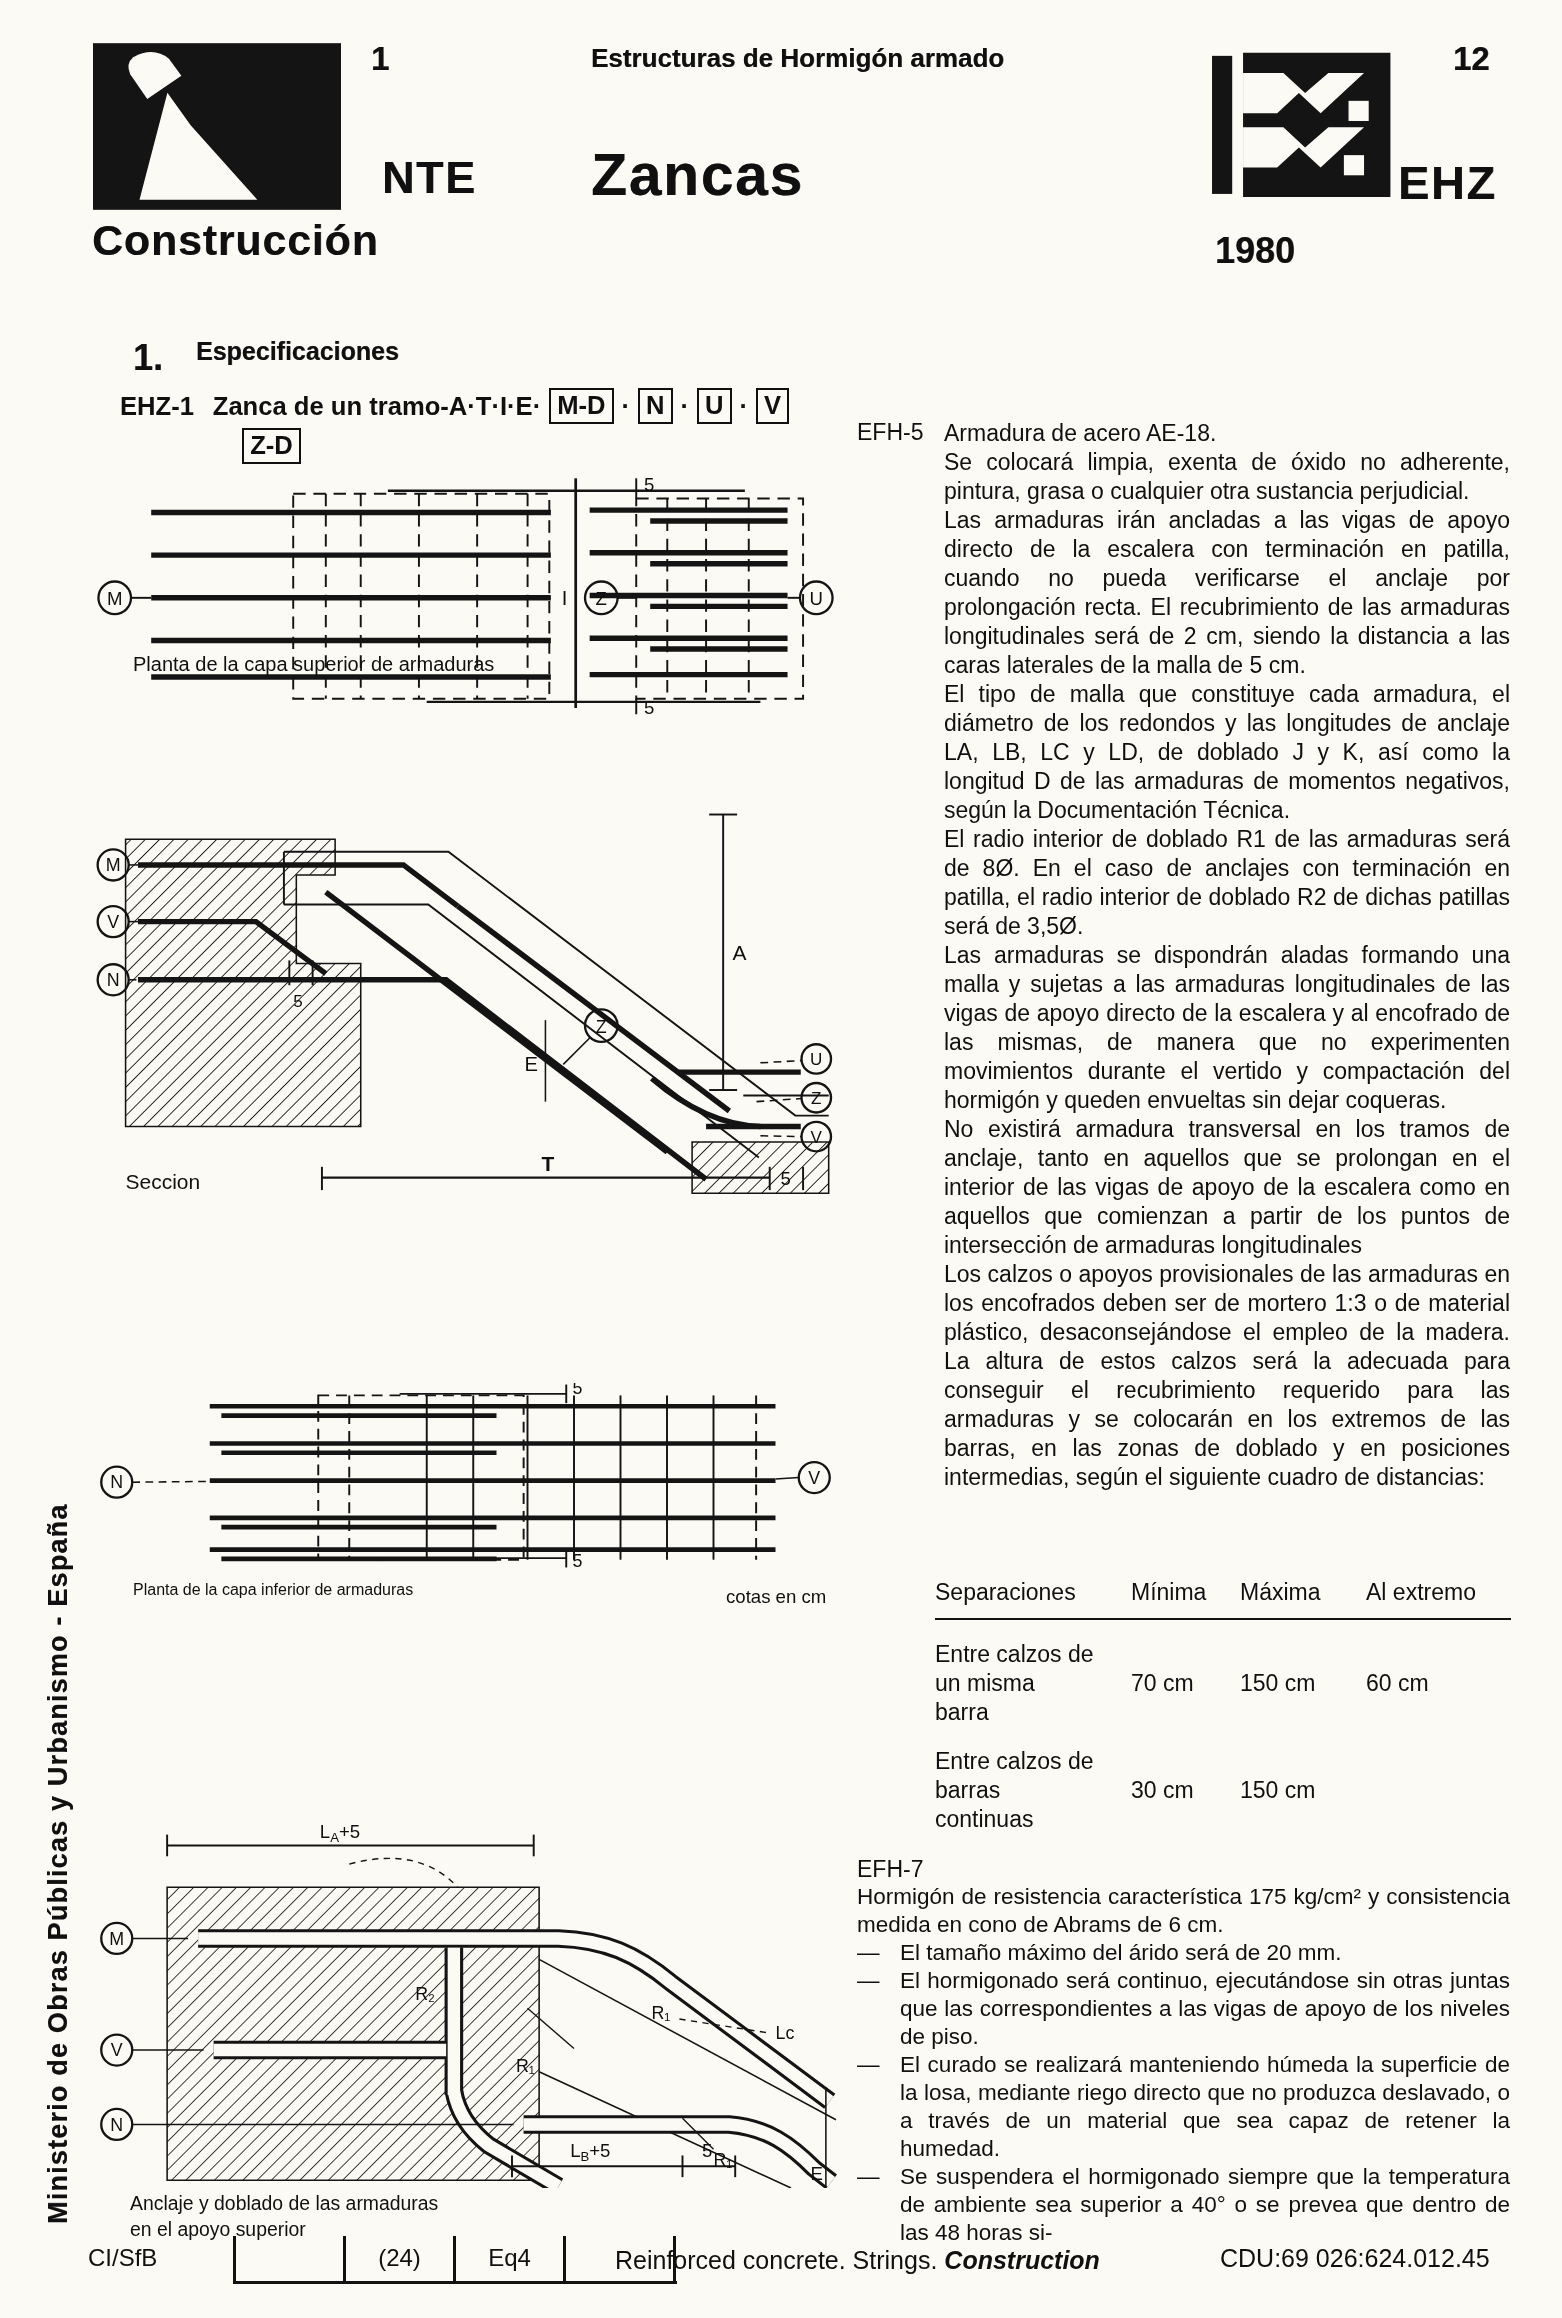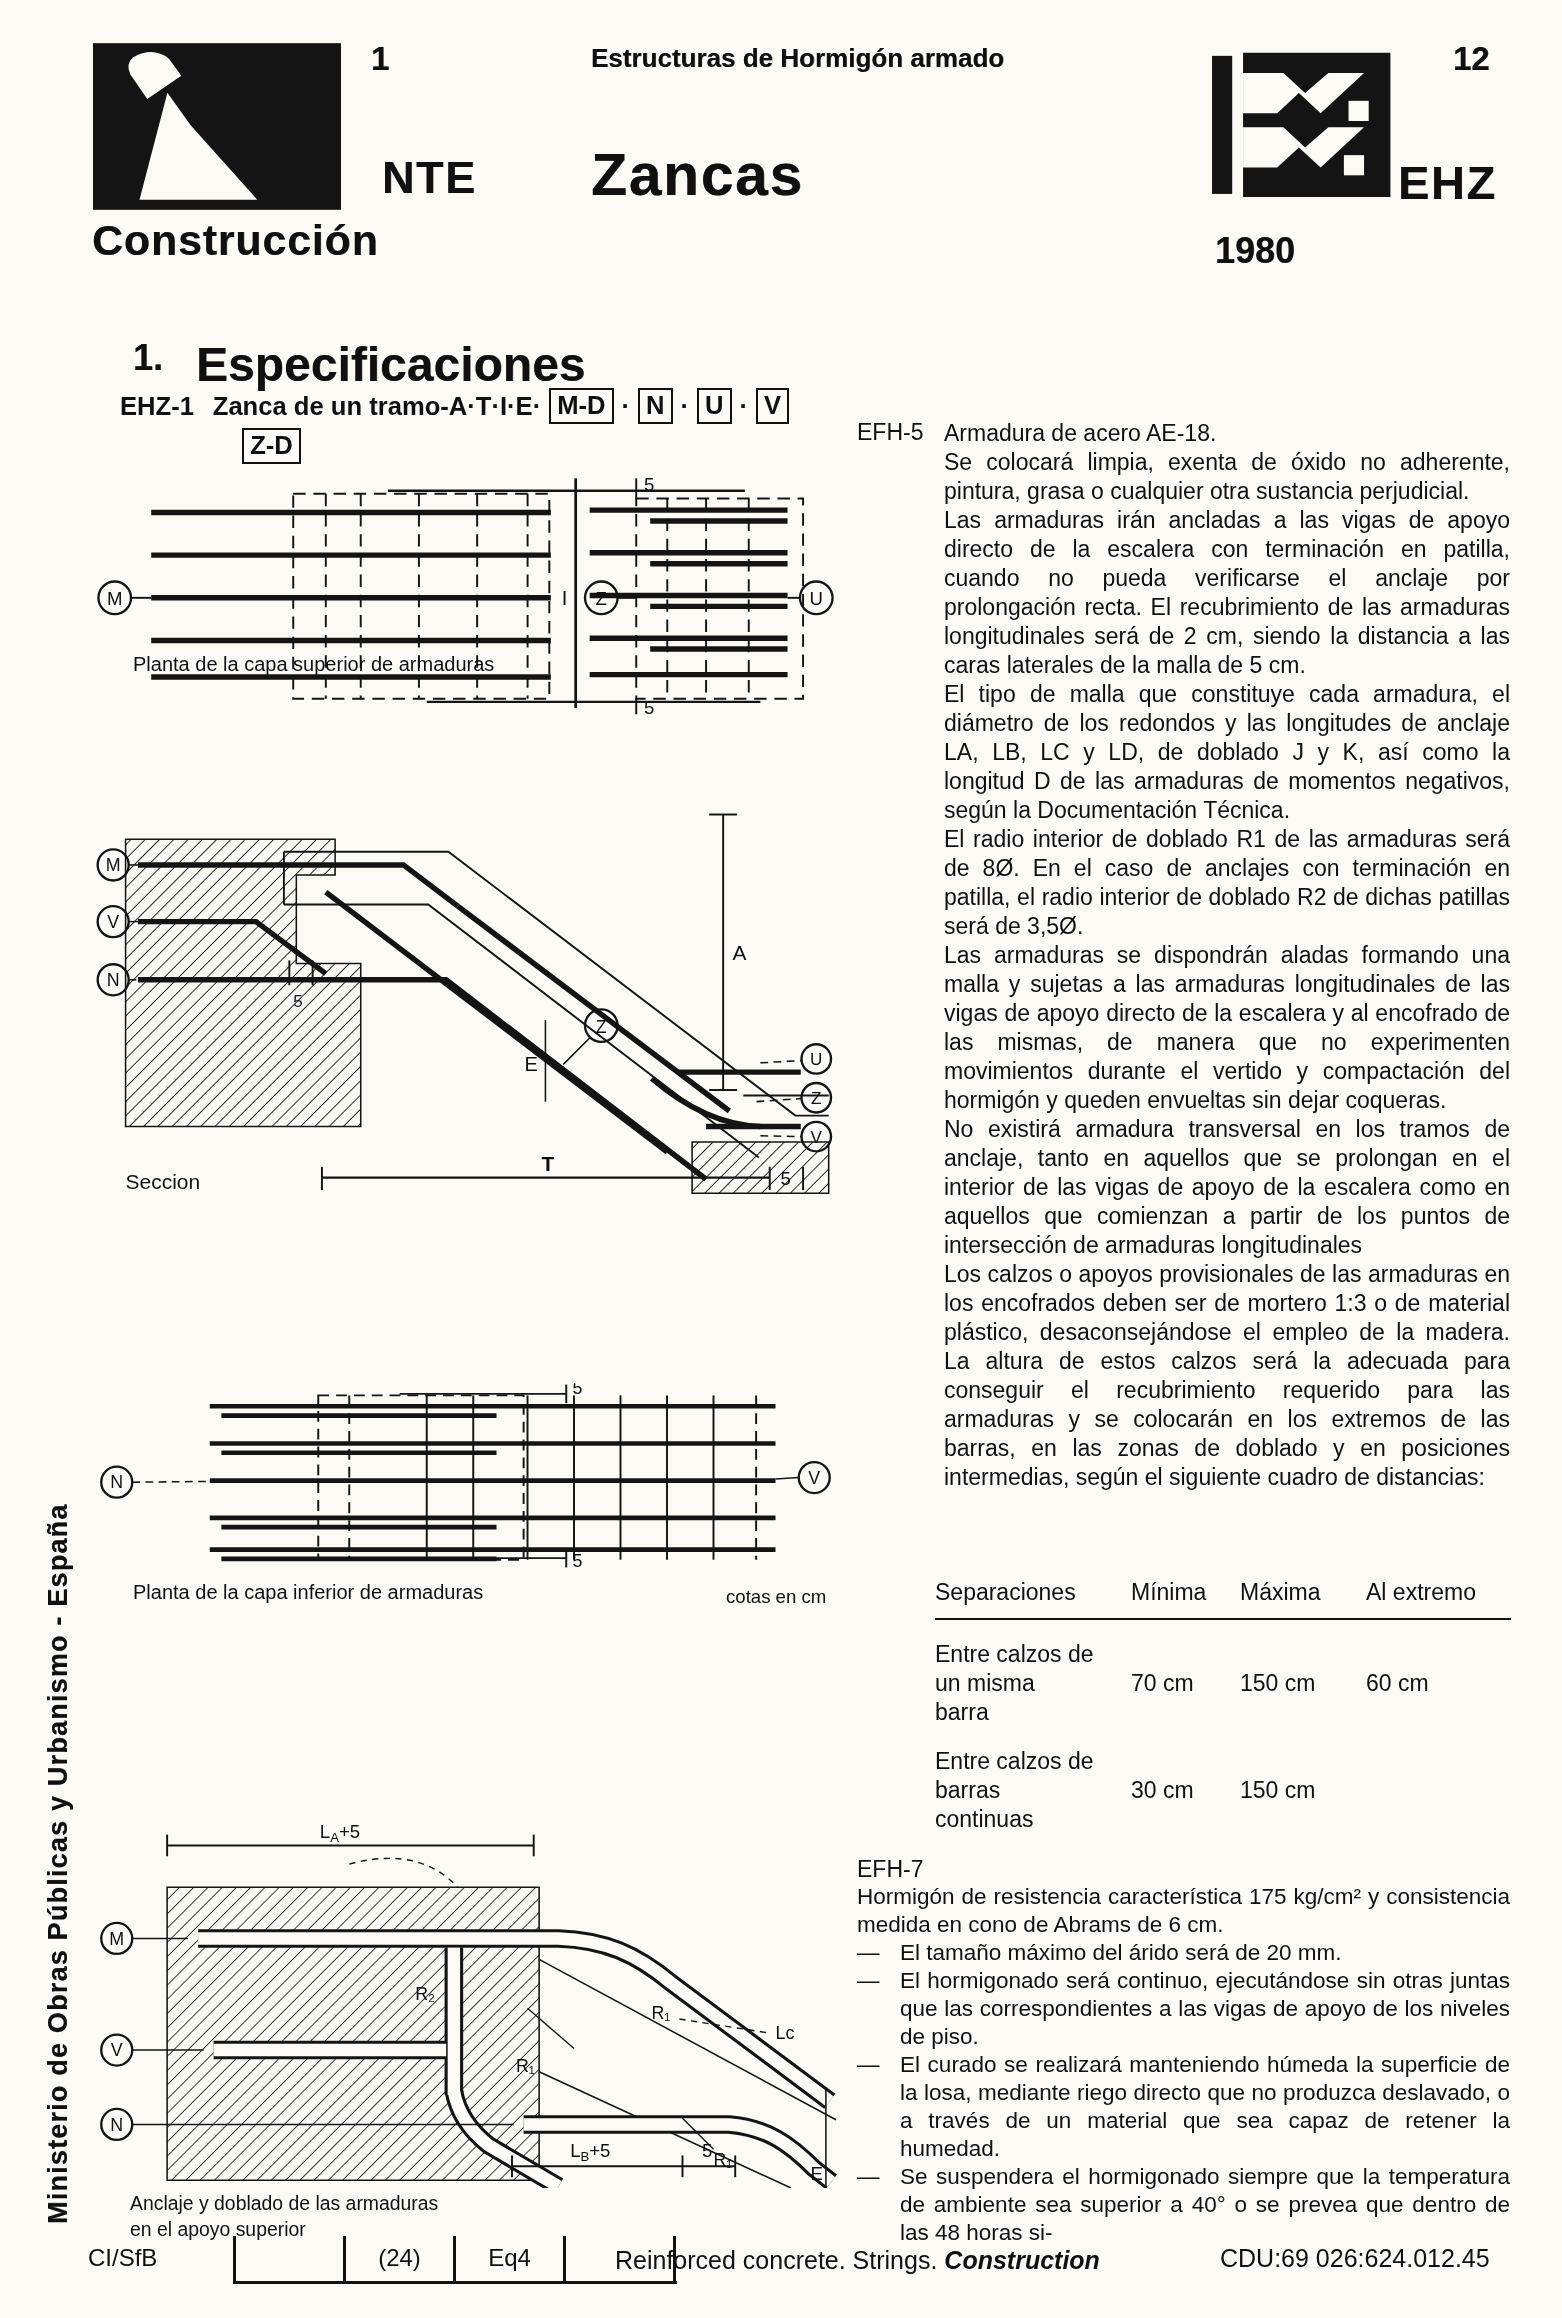--- a/index.html
+++ b/index.html
@@ -13,32 +13,32 @@
   .hdr-nte{left:382px;top:152px;font-size:45px;font-weight:700;letter-spacing:1.6px;}
   .hdr-constr{left:92px;top:216px;font-size:43px;font-weight:700;letter-spacing:0.8px;}
   .hdr-super{left:591px;top:43px;font-size:26px;font-weight:700;}
   .hdr-title{left:591px;top:141px;font-size:59px;font-weight:700;letter-spacing:1.6px;}
   .hdr-logo-r{left:1212px;top:45px;width:180px;height:159px;}
   .hdr-pageno-r{left:1453px;top:40px;font-size:33px;font-weight:700;}
   .hdr-ehz{left:1398px;top:155px;font-size:47px;font-weight:700;letter-spacing:1.6px;}
   .hdr-year{left:1215px;top:230px;font-size:36px;font-weight:700;}
   
   .sec-num{left:133px;top:337px;font-size:36px;font-weight:700;}
-  .sec-head{left:196px;top:337px;font-size:48px;font-weight:700;}
+  .sec-head{left:196px;top:337px;font-size:25px;font-weight:700;}
   .ehz1{left:120px;top:388px;font-size:25.6px;font-weight:700;display:flex;align-items:center;gap:7.8px;}
   .ehz1 .code{margin-right:11px;}
   .boxed{border:2.3px solid #101010;padding:0.8px 6.2px 2.3px 6.2px;display:inline-block;}
   .ehz1-line2{left:242px;top:428px;font-size:25.6px;font-weight:700;}
   
   svg text{font-family:"Liberation Sans",sans-serif;fill:#101010;}
   .d1{left:93px;top:475px;}
   .cap1{left:133px;top:653px;font-size:20px;}
   .d2{left:93px;top:791px;}
   .d3{left:93px;top:1383px;}
-  .cap3{left:133px;top:1581px;font-size:20px;}
+  .cap3{left:133px;top:1581px;font-size:16px;}
   .cap3b{left:726px;top:1586px;font-size:18.6px;}
   .d4{left:93px;top:1816px;}
   .cap4{left:130px;top:2191px;font-size:19.4px;line-height:25.6px;}
   
   .efh{left:857px;width:653px;display:flex;align-items:flex-start;}
   .efh5{top:419px;}
   .efh7{top:1856px;flex-direction:column;}
   .efh-label{width:76px;margin-right:11px;font-size:23px;flex:0 0 auto;}
   .efh-body{flex:1;font-size:23px;line-height:29px;text-align:justify;}
   .efh7 .efh-body{font-size:22.5px;line-height:28px;}

